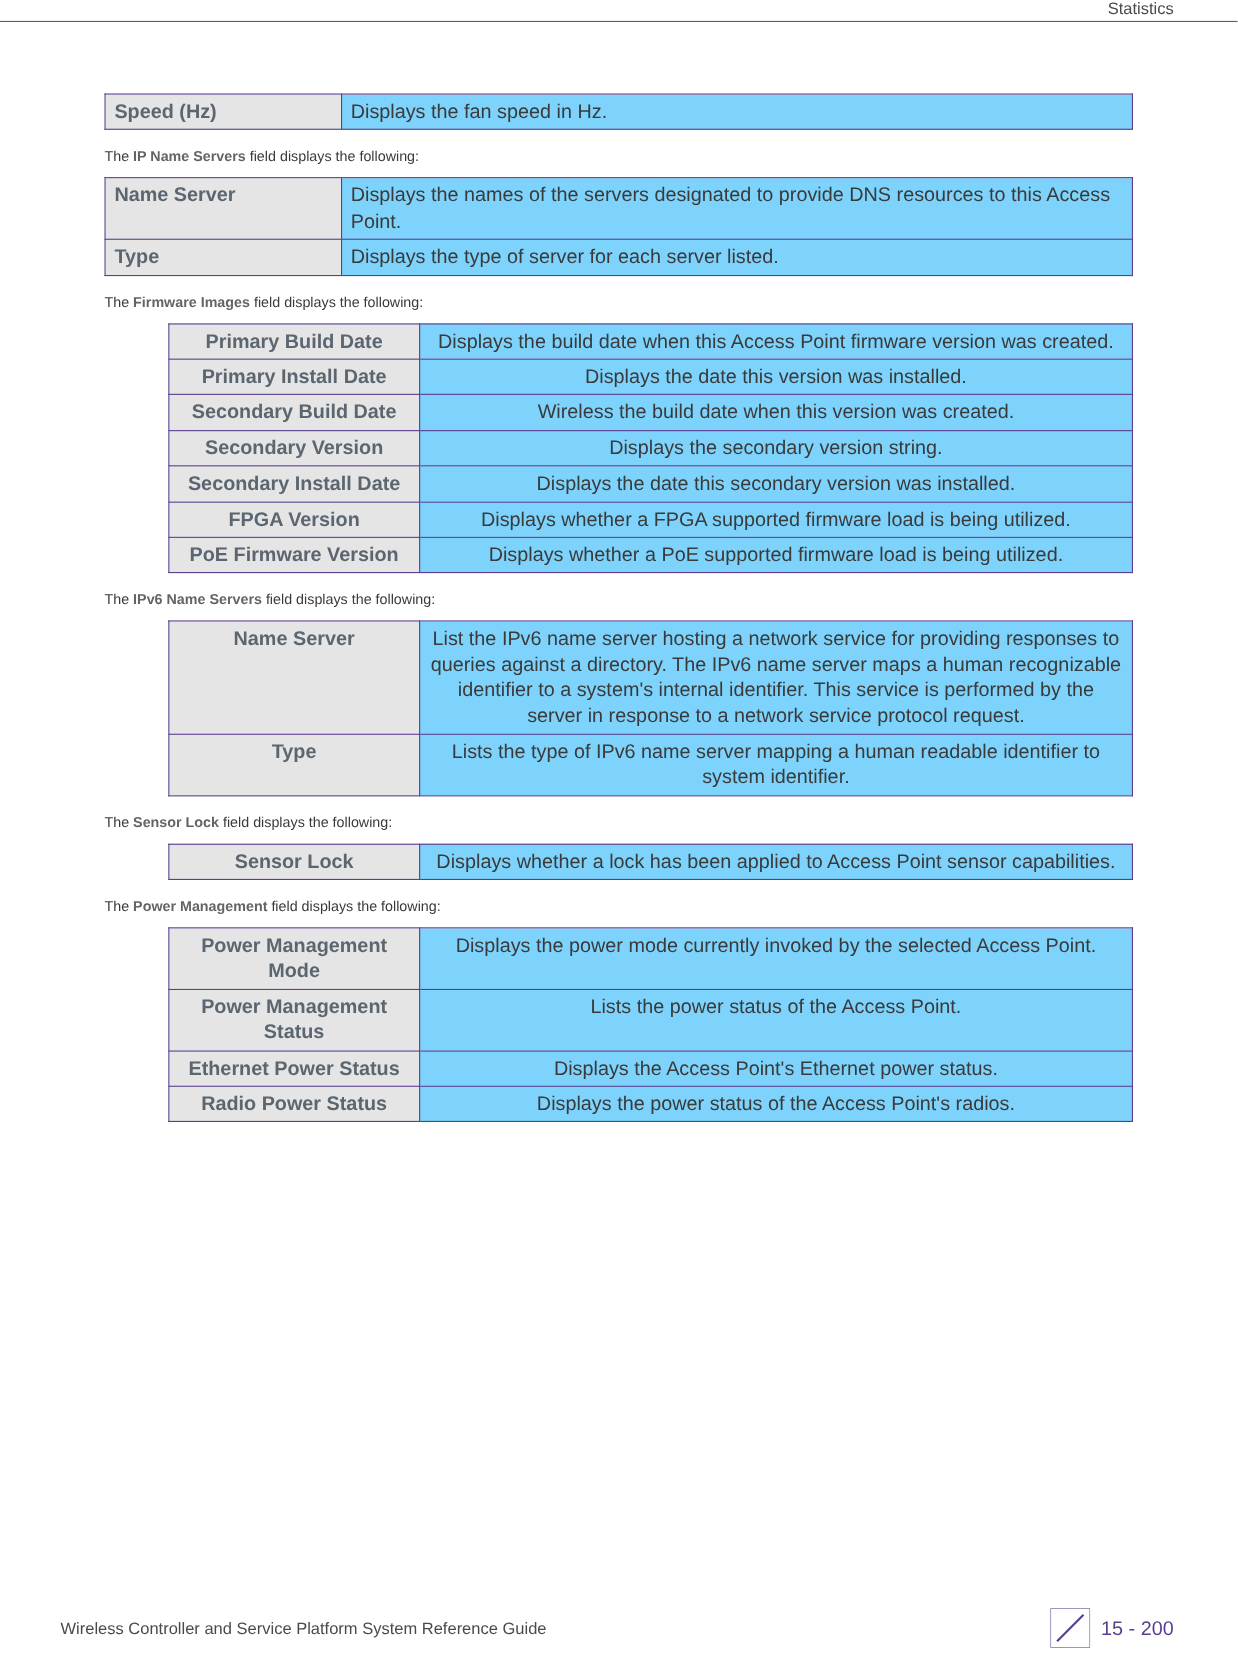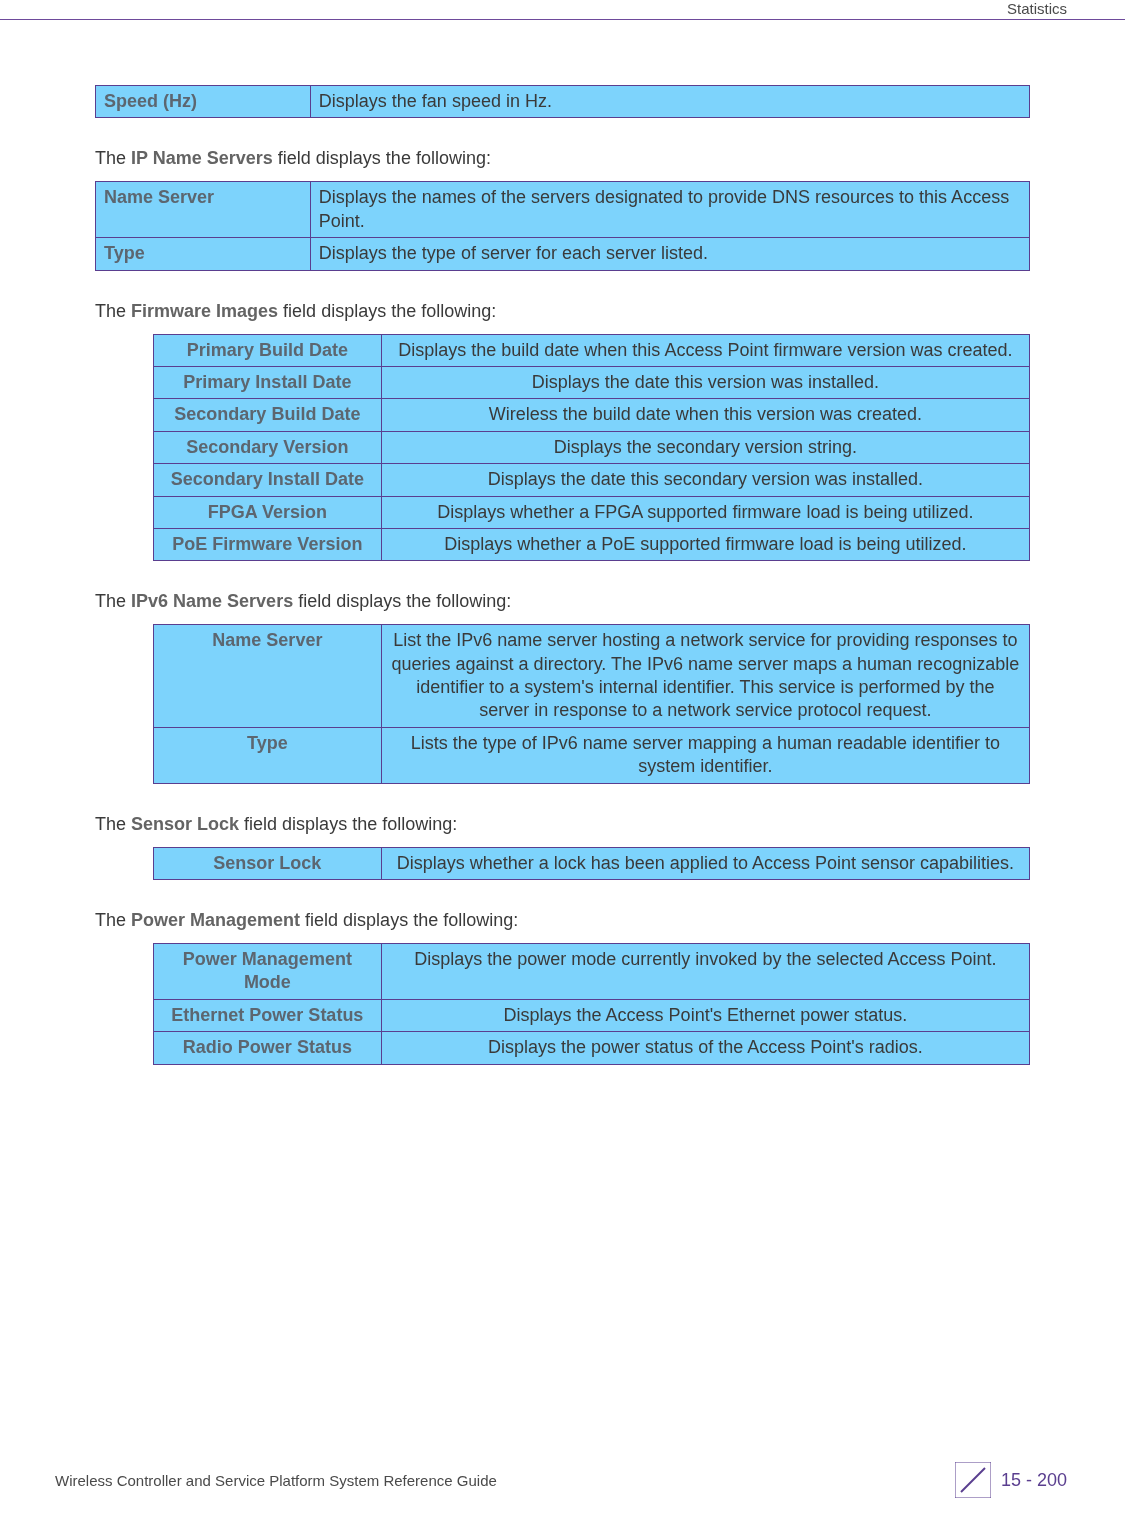--- a/index.html
+++ b/index.html
@@ -31,23 +31,23 @@
       color: #4a4a4a;
       font-weight: 300;
     }
     .content {
       position: absolute;
       top: 85px;
       left: 95px;
       right: 95px;
     }
     .intro-text {
-      font-size: 18px;
+      font-size: 13px;
       color: #3a3a3a;
-      margin-top: 30px;
+      margin-top: 16px;
       margin-bottom: 12px;
       font-weight: 300;
     }
     .intro-text .bold-term {
       font-weight: 700;
       color: #646464;
     }
     table {
       border-collapse: collapse;
       border: 1px solid #5a3e8f;
@@ -61,21 +61,21 @@
     }
     td {
       border: 1px solid #5a3e8f;
       padding: 4px 8px;
       font-size: 18px;
       vertical-align: top;
       line-height: 1.3;
       font-weight: 300;
     }
     td.label-cell {
-      background: #7dd3fc;
+      background: #e5e5e5;
       color: #5c6670;
       font-weight: 700;
       width: 23%;
     }
     table.indented td.label-cell {
       width: 26%;
     }
     td.desc-cell {
       background: #7dd3fc;
       color: #3a3a3a;
@@ -207,20 +207,24 @@
     </table>
 
   <p class="intro-text">
     <span>The </span><span class="bold-term">Power Management</span><span> field displays the following:</span>
   </p>
   <table class="indented">
     <tbody>
         <tr>
       <td class="label-cell">Power Management Mode</td>
       <td class="desc-cell">Displays the power mode currently invoked by the selected Access Point.</td>
+    </tr>
+    <tr>
+      <td class="label-cell">Power Management Status</td>
+      <td class="desc-cell">Lists the power status of the Access Point.</td>
     </tr>
     <tr>
       <td class="label-cell">Ethernet Power Status</td>
       <td class="desc-cell">Displays the Access Point's Ethernet power status.</td>
     </tr>
     <tr>
       <td class="label-cell">Radio Power Status</td>
       <td class="desc-cell">Displays the power status of the Access Point's radios.</td>
     </tr>
   </tbody>

